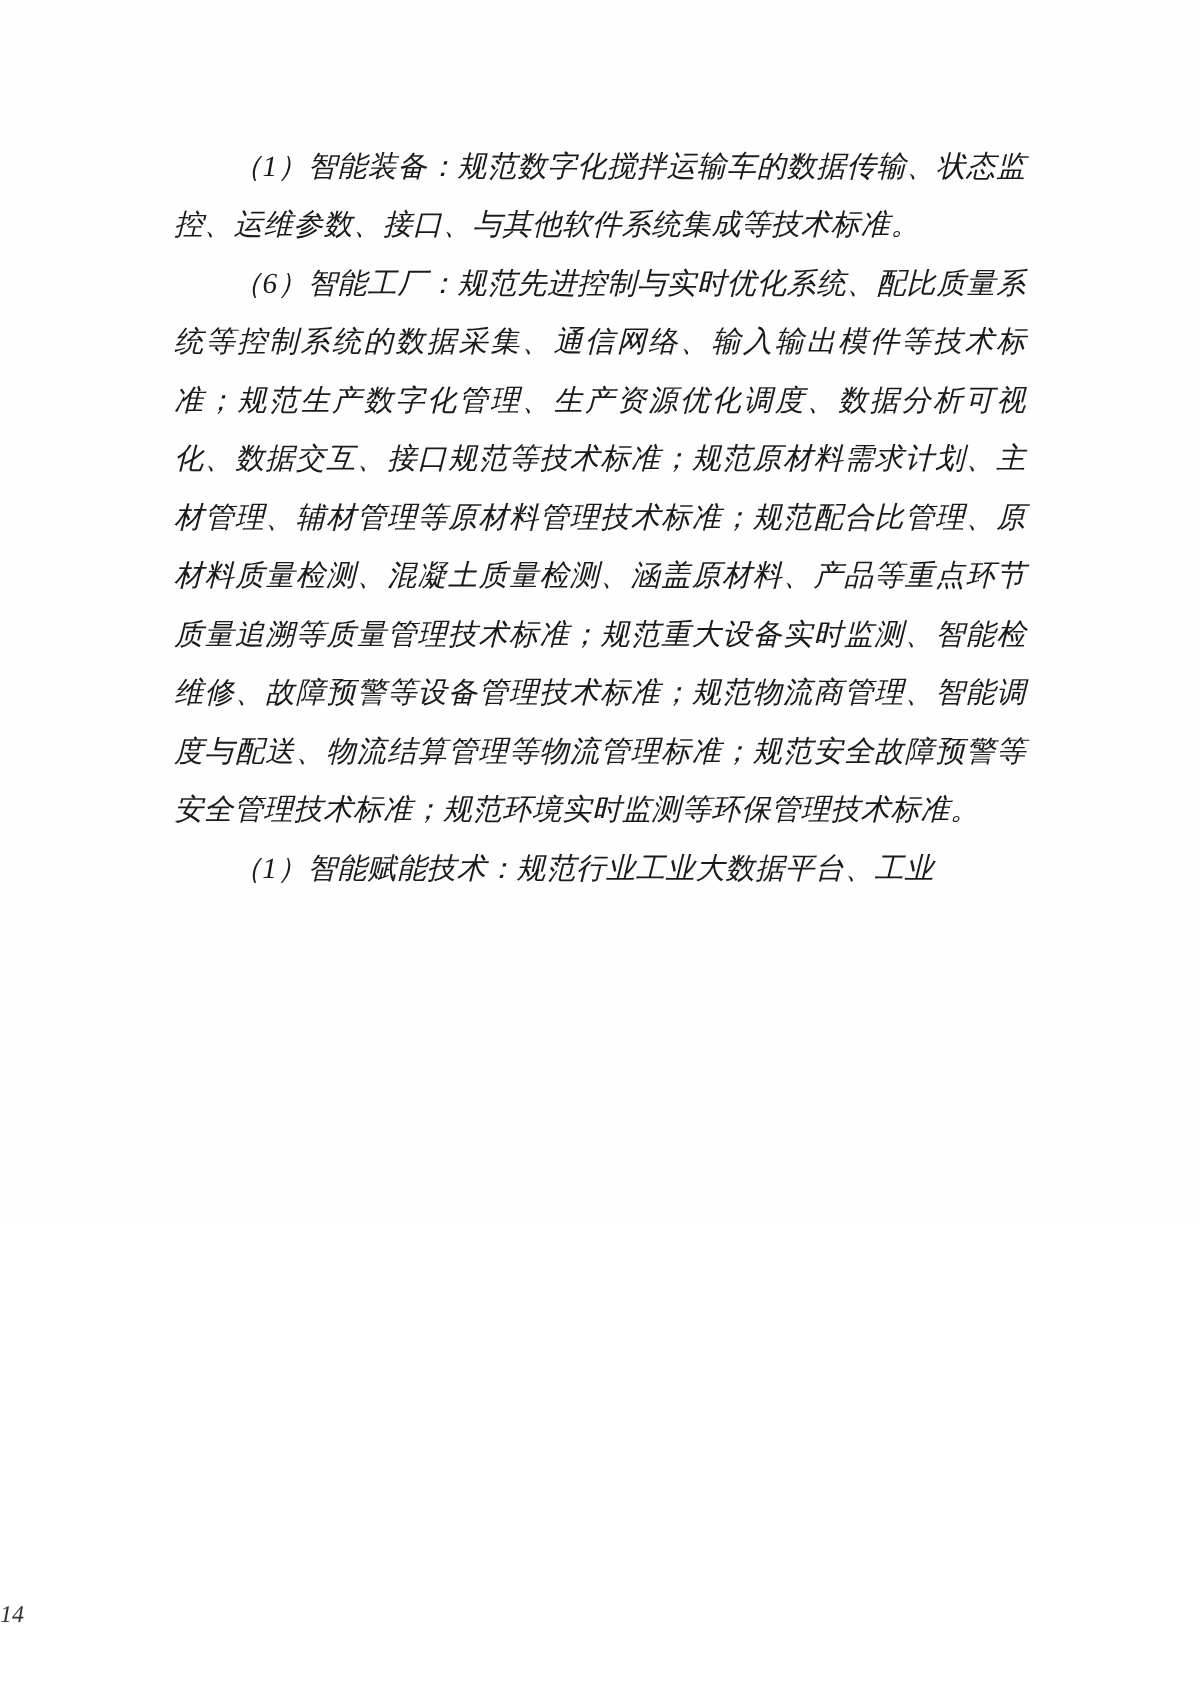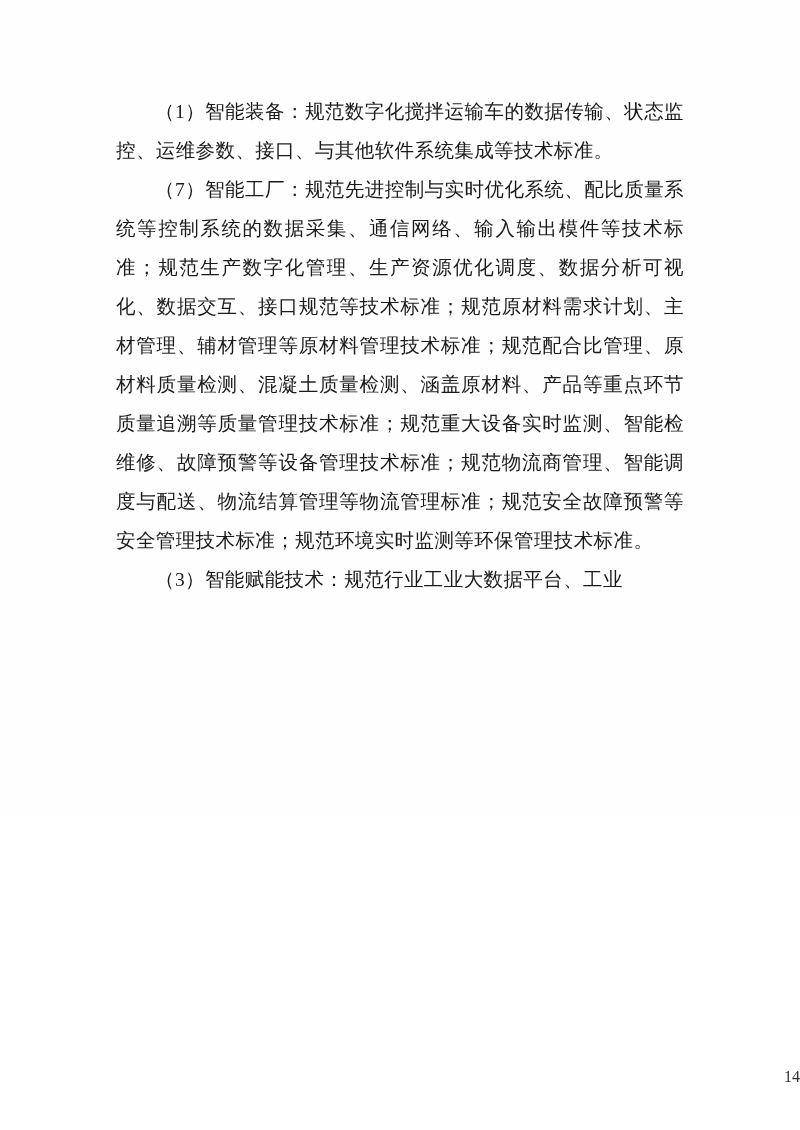--- a/index.html
+++ b/index.html
@@ -16,20 +16,21 @@
     overflow: hidden;
   }
   .page {
     position: absolute;
     top: 0;
     left: 0;
     width: 800px;
     height: 816px;
     background: #fefefe;
     box-sizing: border-box;
+    font-style: italic;
   }
   .content {
     position: absolute;
     left: 116px;
     top: 92px;
     width: 568px;
   }
   .para {
     font-size: 19.5px;
     line-height: 39px;
@@ -38,29 +39,29 @@
     margin: 0 0 0 0;
     text-indent: 39px;
     letter-spacing: 0.4px;
     font-family: "Liberation Serif", "DejaVu Serif", serif;
   }
   .page-number {
     position: absolute;
     top: 1068px;
     left: 0;
     width: 800px;
-    text-align: right;
+    text-align: left;
     font-size: 16px;
     color: #333;
     font-family: "Liberation Serif", "DejaVu Serif", serif;
   }
 </style>
 </head>
 <body>
 
 <div class="page">
   <div class="content">
     <p class="para">（1）智能装备：规范数字化搅拌运输车的数据传输、状态监控、运维参数、接口、与其他软件系统集成等技术标准。</p>
-    <p class="para">（7）智能工厂：规范先进控制与实时优化系统、配比质量系统等控制系统的数据采集、通信网络、输入输出模件等技术标准；规范生产数字化管理、生产资源优化调度、数据分析可视化、数据交互、接口规范等技术标准；规范原材料需求计划、主材管理、辅材管理等原材料管理技术标准；规范配合比管理、原材料质量检测、混凝土质量检测、涵盖原材料、产品等重点环节质量追溯等质量管理技术标准；规范重大设备实时监测、智能检维修、故障预警等设备管理技术标准；规范物流商管理、智能调度与配送、物流结算管理等物流管理标准；规范安全故障预警等安全管理技术标准；规范环境实时监测等环保管理技术标准。</p>
-    <p class="para">（3）智能赋能技术：规范行业工业大数据平台、工业</p>
+    <p class="para">（6）智能工厂：规范先进控制与实时优化系统、配比质量系统等控制系统的数据采集、通信网络、输入输出模件等技术标准；规范生产数字化管理、生产资源优化调度、数据分析可视化、数据交互、接口规范等技术标准；规范原材料需求计划、主材管理、辅材管理等原材料管理技术标准；规范配合比管理、原材料质量检测、混凝土质量检测、涵盖原材料、产品等重点环节质量追溯等质量管理技术标准；规范重大设备实时监测、智能检维修、故障预警等设备管理技术标准；规范物流商管理、智能调度与配送、物流结算管理等物流管理标准；规范安全故障预警等安全管理技术标准；规范环境实时监测等环保管理技术标准。</p>
+    <p class="para">（1）智能赋能技术：规范行业工业大数据平台、工业</p>
   </div>
   <div class="page-number">14</div>
 </div>
 
 </body></html>

